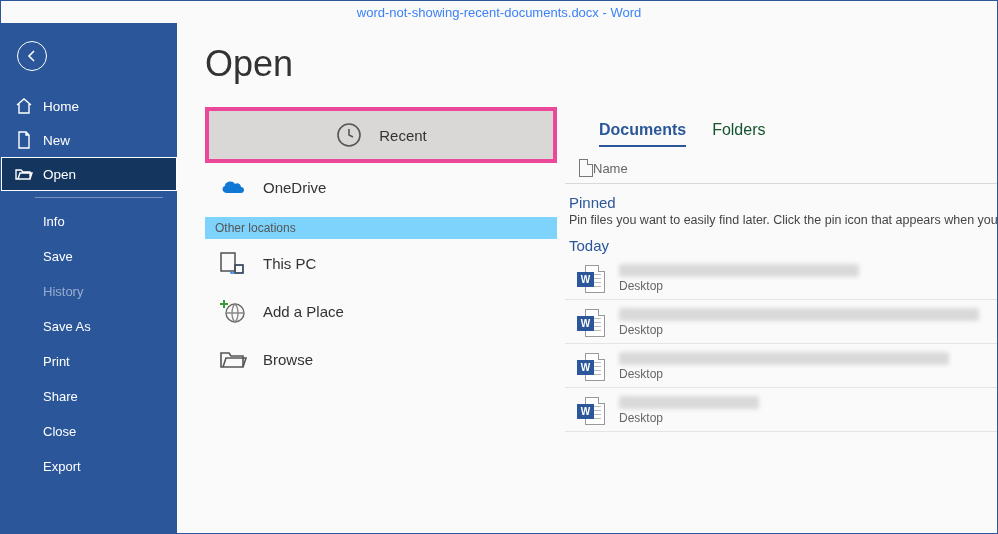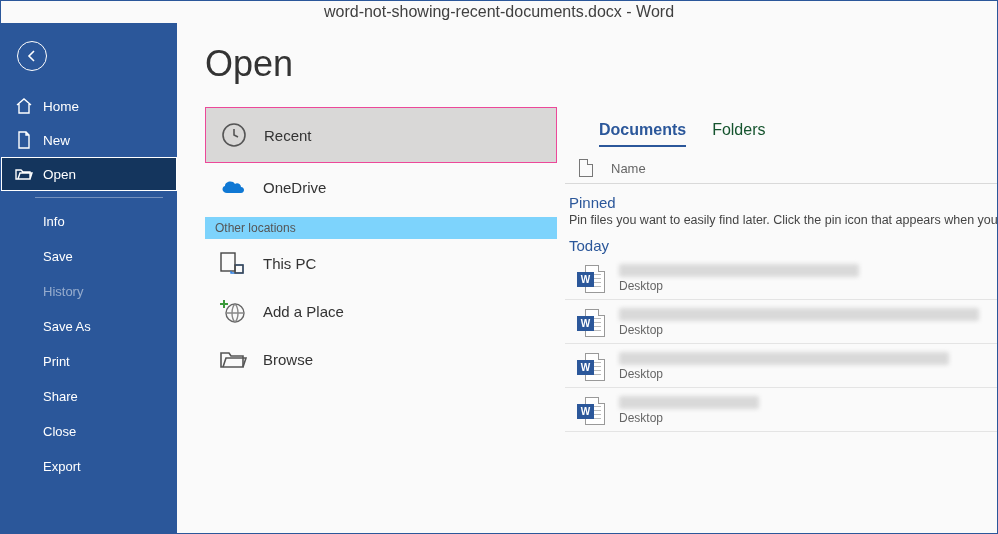--- a/index.html
+++ b/index.html
@@ -1,43 +1,43 @@
 <!DOCTYPE html>
 <html><head>
 <meta charset="utf-8">
 <style>
   * { box-sizing: border-box; margin: 0; padding: 0; }
   html, body { width: 998px; height: 534px; font-family: "Segoe UI", Arial, sans-serif; overflow: hidden; }
   .app { width: 100%; height: 100%; border: 1px solid #2b579a; display: flex; flex-direction: column; background: #fff; }
-  .titlebar { height: 22px; display: flex; align-items: center; justify-content: center; font-size: 16px; color: #404040; background: #fafafa; }
+  .titlebar { height: 22px; display: flex; align-items: center; justify-content: center; font-size: 13px; color: #3b82f6; background: #fafafa; }
   .body { flex: 1; display: flex; min-height: 0; }
   
   .sidebar { width: 176px; background: #2b579a; color: #fff; display: flex; flex-direction: column; padding-top: 6px; font-size: 13px; }
   .back-circle { width: 30px; height: 30px; border: 1.5px solid #fff; border-radius: 50%; margin: 12px 0 18px 16px; display: flex; align-items: center; justify-content: center; cursor: pointer; }
   .nav-item { display: flex; align-items: center; gap: 10px; padding: 8px 14px; cursor: pointer; }
   .nav-item.primary { font-size: 13.5px; }
   .nav-item .icon-slot { width: 18px; height: 18px; display: flex; align-items: center; justify-content: center; }
   .nav-item.selected { background: #14355d; outline: 1px solid #fff; outline-offset: -1px; }
   .sep { height: 1px; background: rgba(255,255,255,0.35); margin: 6px 14px 6px 34px; }
   .nav-sub { padding: 10px 14px 10px 42px; cursor: pointer; font-size: 13px; }
   .nav-sub.disabled { color: rgba(255,255,255,0.5); cursor: default; }
   
   .main { flex: 1; display: flex; background: #fafafa; min-width: 0; }
   .col-locations { width: 380px; padding: 20px 0 0 28px; border-right: none; }
   .page-title { font-size: 36px; font-weight: 300; color: #333; margin-bottom: 22px; }
   .loc-item { display: flex; align-items: center; gap: 16px; height: 48px; padding: 0 14px; cursor: pointer; font-size: 15px; color: #333; }
   .loc-item .loc-icon { width: 28px; height: 28px; display: flex; align-items: center; justify-content: center; }
-  .loc-item.active { background: #d9d8d7; border: 1px solid #ec4899; height: 56px; }
+  .loc-item.active { background: #d9d8d7; border: 4px solid #ec4899; height: 56px; justify-content: center; }
   .loc-header { background: #7dd3fc; color: #555; font-size: 12px; padding: 4px 10px; margin-top: 6px; }
   
   .col-files { flex: 1; padding: 98px 0 0 8px; min-width: 0; overflow: hidden; }
   .tabs { display: flex; gap: 26px; padding-left: 4px; margin-left: 30px; }
   .tab { font-size: 16px; color: #14532d; padding-bottom: 6px; cursor: pointer; }
   .tab.active { color: #2b579a; font-weight: 600; border-bottom: 2px solid #2b579a; }
-  .name-header { display: flex; align-items: center; gap: 18px; padding: 12px 0 6px 14px; border-bottom: 1px solid #d9d9d9; color: #666; font-size: 13px; }
+  .name-header { display: flex; align-items: center; padding: 12px 0 6px 14px; border-bottom: 1px solid #d9d9d9; color: #666; font-size: 13px; }
   .name-header .doc-outline { width: 14px; height: 18px; border: 1.5px solid #777; position: relative; }
   .name-header .doc-outline::after { content: ""; position: absolute; top: -1px; right: -1px; width: 5px; height: 5px; background: #fafafa; border-left: 1.5px solid #777; border-bottom: 1.5px solid #777; }
   .section-title { color: #2b579a; font-size: 15px; margin: 10px 0 2px 4px; }
   .pinned-hint { font-size: 12.5px; color: #444; margin: 0 0 6px 4px; white-space: nowrap; overflow: hidden; }
   .file-row { display: flex; align-items: center; gap: 14px; padding: 8px 0 6px 12px; border-bottom: 1px solid #e4e4e4; cursor: pointer; }
   .file-info { display: flex; flex-direction: column; gap: 2px; min-width: 0; }
   .file-name-blur { height: 13px; background: #d9d9d9; border-radius: 2px; filter: blur(2px); }
   .file-loc { font-size: 12px; color: #666; }
   
   .word-icon { width: 28px; height: 28px; position: relative; flex-shrink: 0; }

